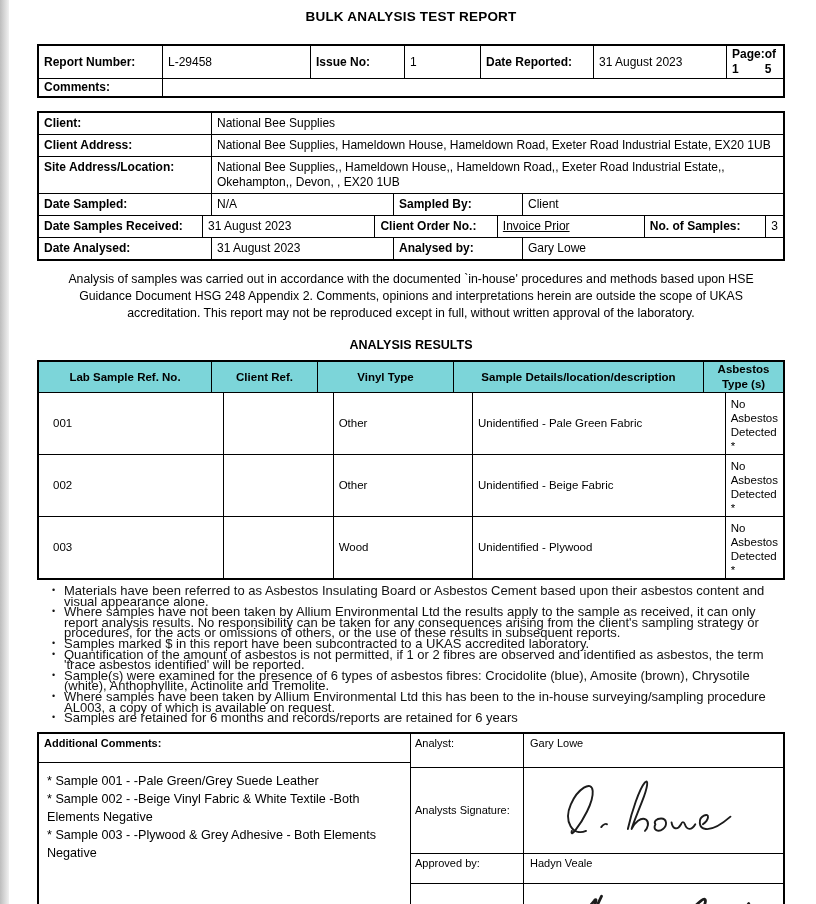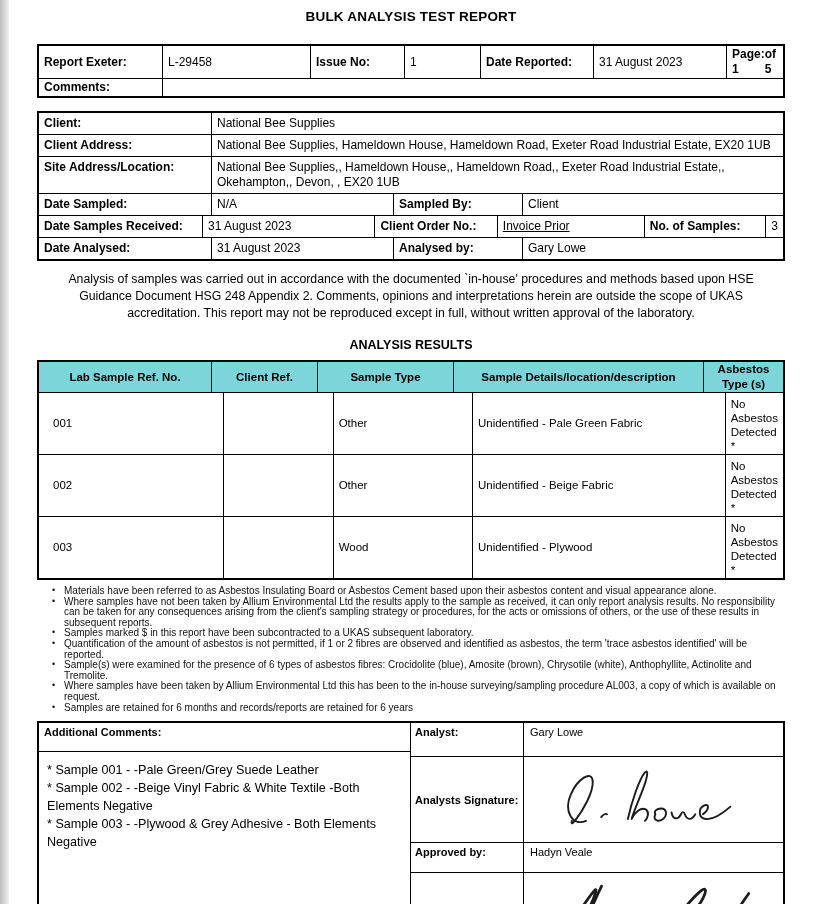--- a/index.html
+++ b/index.html
@@ -35,53 +35,53 @@
   
   .tC{margin-top:8px;border:2px solid #000;}
   .tC .hrow .cell{font-weight:bold;justify-content:center;text-align:center;font-size:11.5px;min-height:17px;padding:0 3px;}
   .tC .brow{min-height:33px;}
   .tC .brow .cell{font-size:11.5px;}
   .c1{width:166px;padding-left:14px;} .c2{width:99px;} .c3{width:129px;} .c4{width:243px;} .c5{flex:1;}
   .asb{white-space:pre-line;line-height:14px;align-items:flex-start;padding-top:4px;}
 
   
   .notes{margin:6px 0 0 0;padding:0;list-style:none;}
-  .notes li{position:relative;padding-left:27px;font-size:10px;line-height:10.6px;color:#111;}
+  .notes li{position:relative;padding-left:27px;font-size:13px;line-height:10.6px;color:#111;}
   .notes li::before{content:"\2022";position:absolute;left:15px;top:-1px;font-size:9px;}
 
   
   .signoff{margin-top:8px;border:2px solid #000;}
   .cols{display:flex;height:249px;}
   .left-box{width:371px;border-right:1px solid #000;display:flex;flex-direction:column;}
   .ac-head{height:29px;border-bottom:1px solid #000;padding:3px 5px;font-weight:bold;font-size:11px;box-sizing:border-box;}
   .ac-body{padding:9px 8px;font-size:12.6px;line-height:18px;white-space:pre-line;}
   .right-box{flex:1;display:flex;flex-direction:column;}
   .rrow{display:flex;align-items:stretch;}
   .rrow + .rrow{border-top:1px solid #000;}
-  .rlab{width:113px;border-right:1px solid #000;font-weight:bold;font-size:11px;padding:3px 4px;box-sizing:border-box;}
+  .rlab{width:113px;border-right:1px solid #000;font-weight:normal;font-size:11px;padding:3px 4px;box-sizing:border-box;}
   .rval{flex:1;font-size:11px;padding:3px 6px;}
   .rlab.middle{display:flex;align-items:center;}
   .rlab.bottom{display:flex;align-items:flex-end;padding-bottom:9px;}
   .sigcell{display:flex;align-items:center;justify-content:center;padding:0;}
 
   svg.sig{display:block;}
   svg.sig path{fill:none;stroke:#1c1c1c;stroke-linecap:round;stroke-linejoin:round;}
 </style>
 </head>
 <body>
 
 <div class="edge"></div>
 
 <div class="content">
 
   <div class="title">BULK ANALYSIS TEST REPORT</div>
 
   <div class="tbl tA">
     <div class="trow">
-      <div class="cell lab wa1">Report Exeter:</div>
+      <div class="cell lab wa1">Report Number:</div>
       <div class="cell wa2">L-29458</div>
       <div class="cell lab wa3">Issue No:</div>
       <div class="cell wa4">1</div>
       <div class="cell lab wa5">Date Reported:</div>
       <div class="cell wa6">31 August 2023</div>
       <div class="cell wa7 page-cell">
         <span>Page: 1</span>
         <span>of 5</span>
       </div>
     </div>
@@ -127,21 +127,21 @@
   </div>
 
   <p class="disclaimer">Analysis of samples was carried out in accordance with the documented `in-house' procedures and methods based upon HSE Guidance Document HSG 248 Appendix 2.  Comments, opinions and interpretations herein are outside the scope of UKAS accreditation. This report may not be reproduced except in full, without written approval of the laboratory.</p>
 
   <div class="results-heading">ANALYSIS RESULTS</div>
 
   <div class="tbl tC">
     <div class="trow hrow">
       <div class="cell c1 accent-bg" style="background: rgb(124, 213, 217);">Lab Sample Ref. No.</div>
       <div class="cell c2 accent-bg" style="background: rgb(124, 213, 217);">Client Ref.</div>
-      <div class="cell c3 accent-bg" style="background: rgb(124, 213, 217);">Sample Type</div>
+      <div class="cell c3 accent-bg" style="background: rgb(124, 213, 217);">Vinyl Type</div>
       <div class="cell c4 accent-bg" style="background: rgb(124, 213, 217);">Sample Details/location/description</div>
       <div class="cell c5 accent-bg" style="background: rgb(124, 213, 217);">Asbestos Type (s)</div>
     </div>
     <div class="trow brow">
       <div class="cell c1">001</div>
       <div class="cell c2"></div>
       <div class="cell c3">Other</div>
       <div class="cell c4">Unidentified - Pale Green Fabric</div>
       <div class="cell c5 asb">No Asbestos Detected
 *</div>
@@ -160,21 +160,21 @@
       <div class="cell c3">Wood</div>
       <div class="cell c4">Unidentified - Plywood</div>
       <div class="cell c5 asb">No Asbestos Detected
 *</div>
     </div>
   </div>
 
   <ul class="notes">
     <li>Materials have been referred to as Asbestos Insulating Board or Asbestos Cement based upon their asbestos content and visual appearance alone.</li>
     <li>Where samples have not been taken by Allium Environmental Ltd the results apply to the sample as received, it can only report analysis results.  No responsibility can be taken for any consequences arising from the client's sampling strategy or procedures, for the acts or omissions of others, or the use of these results in subsequent reports.</li>
-    <li>Samples marked $ in this report have been subcontracted to a UKAS subsequent laboratory.</li>
+    <li>Samples marked $ in this report have been subcontracted to a UKAS accredited laboratory.</li>
     <li>Quantification of the amount of asbestos is not permitted, if 1 or 2 fibres are observed and identified as asbestos, the term 'trace asbestos identified' will be reported.</li>
     <li>Sample(s) were examined for the presence of 6 types of asbestos fibres: Crocidolite (blue), Amosite (brown), Chrysotile (white), Anthophyllite, Actinolite and Tremolite.</li>
     <li>Where samples have been taken by Allium Environmental Ltd this has been to the in-house surveying/sampling procedure AL003, a copy of which is available on request.</li>
     <li>Samples are retained for 6 months and records/reports are retained for 6 years</li>
   </ul>
 
   <div class="signoff">
     <div class="cols">
       <div class="left-box">
         <div class="ac-head">Additional Comments:</div>

